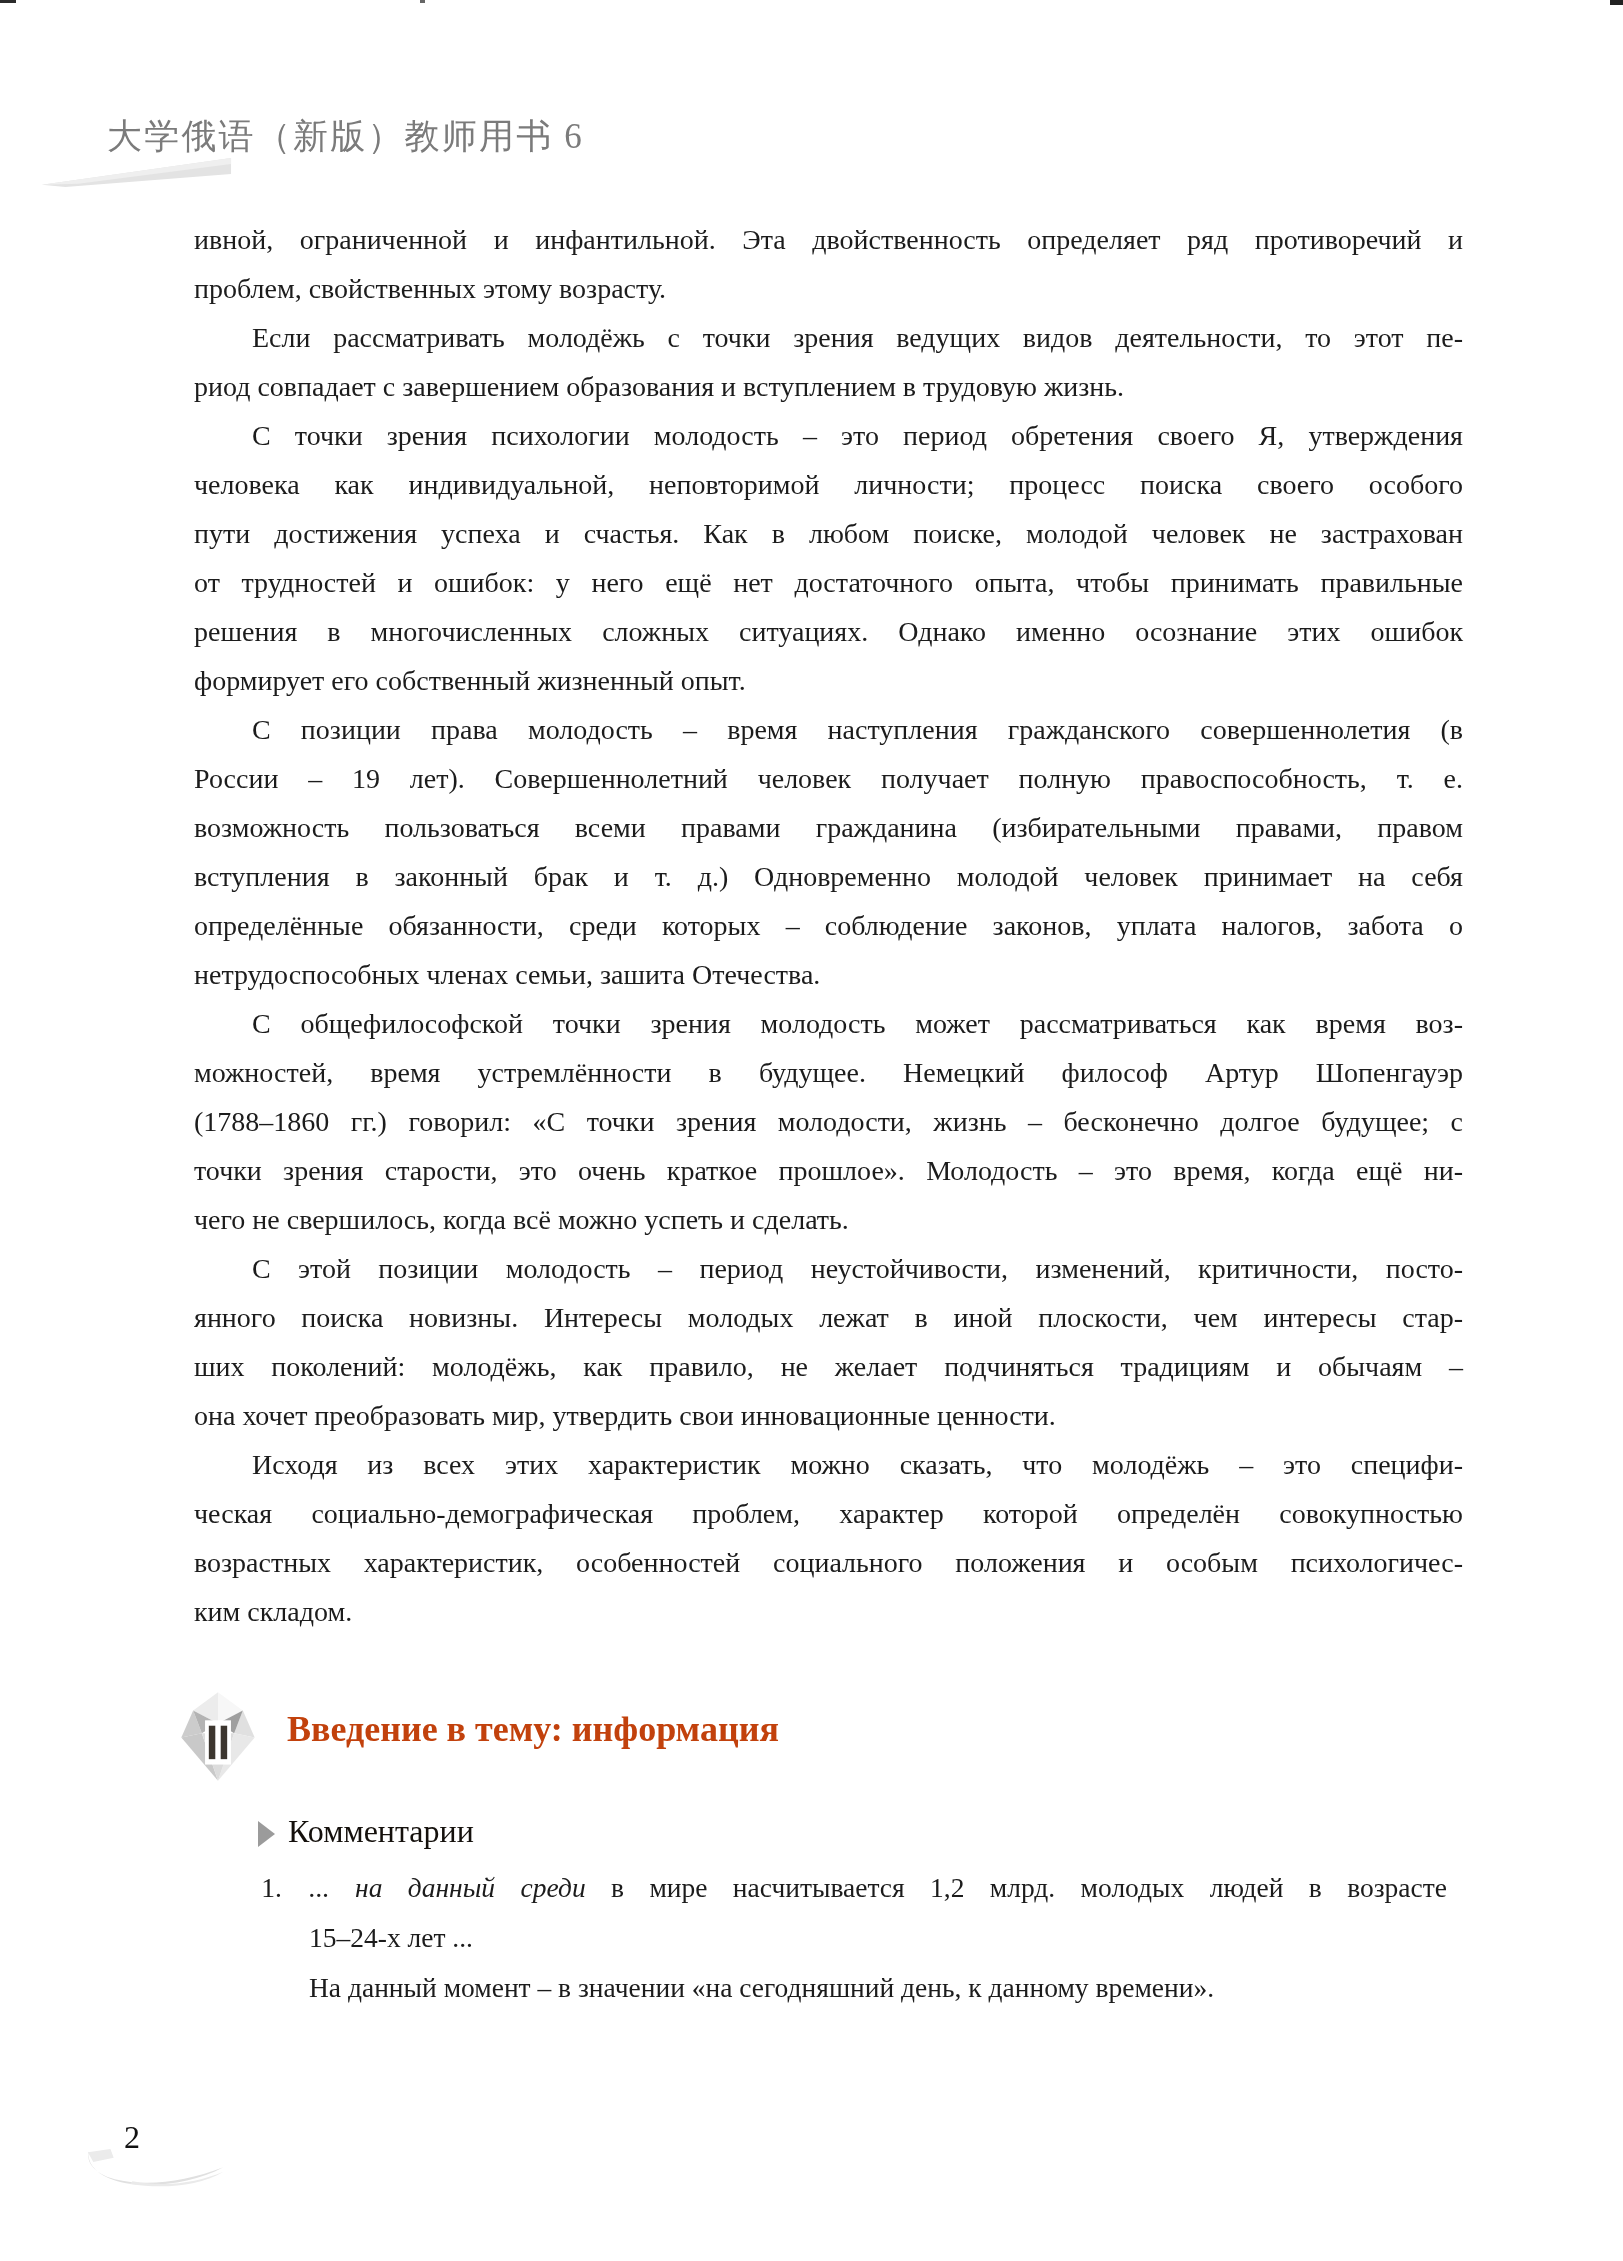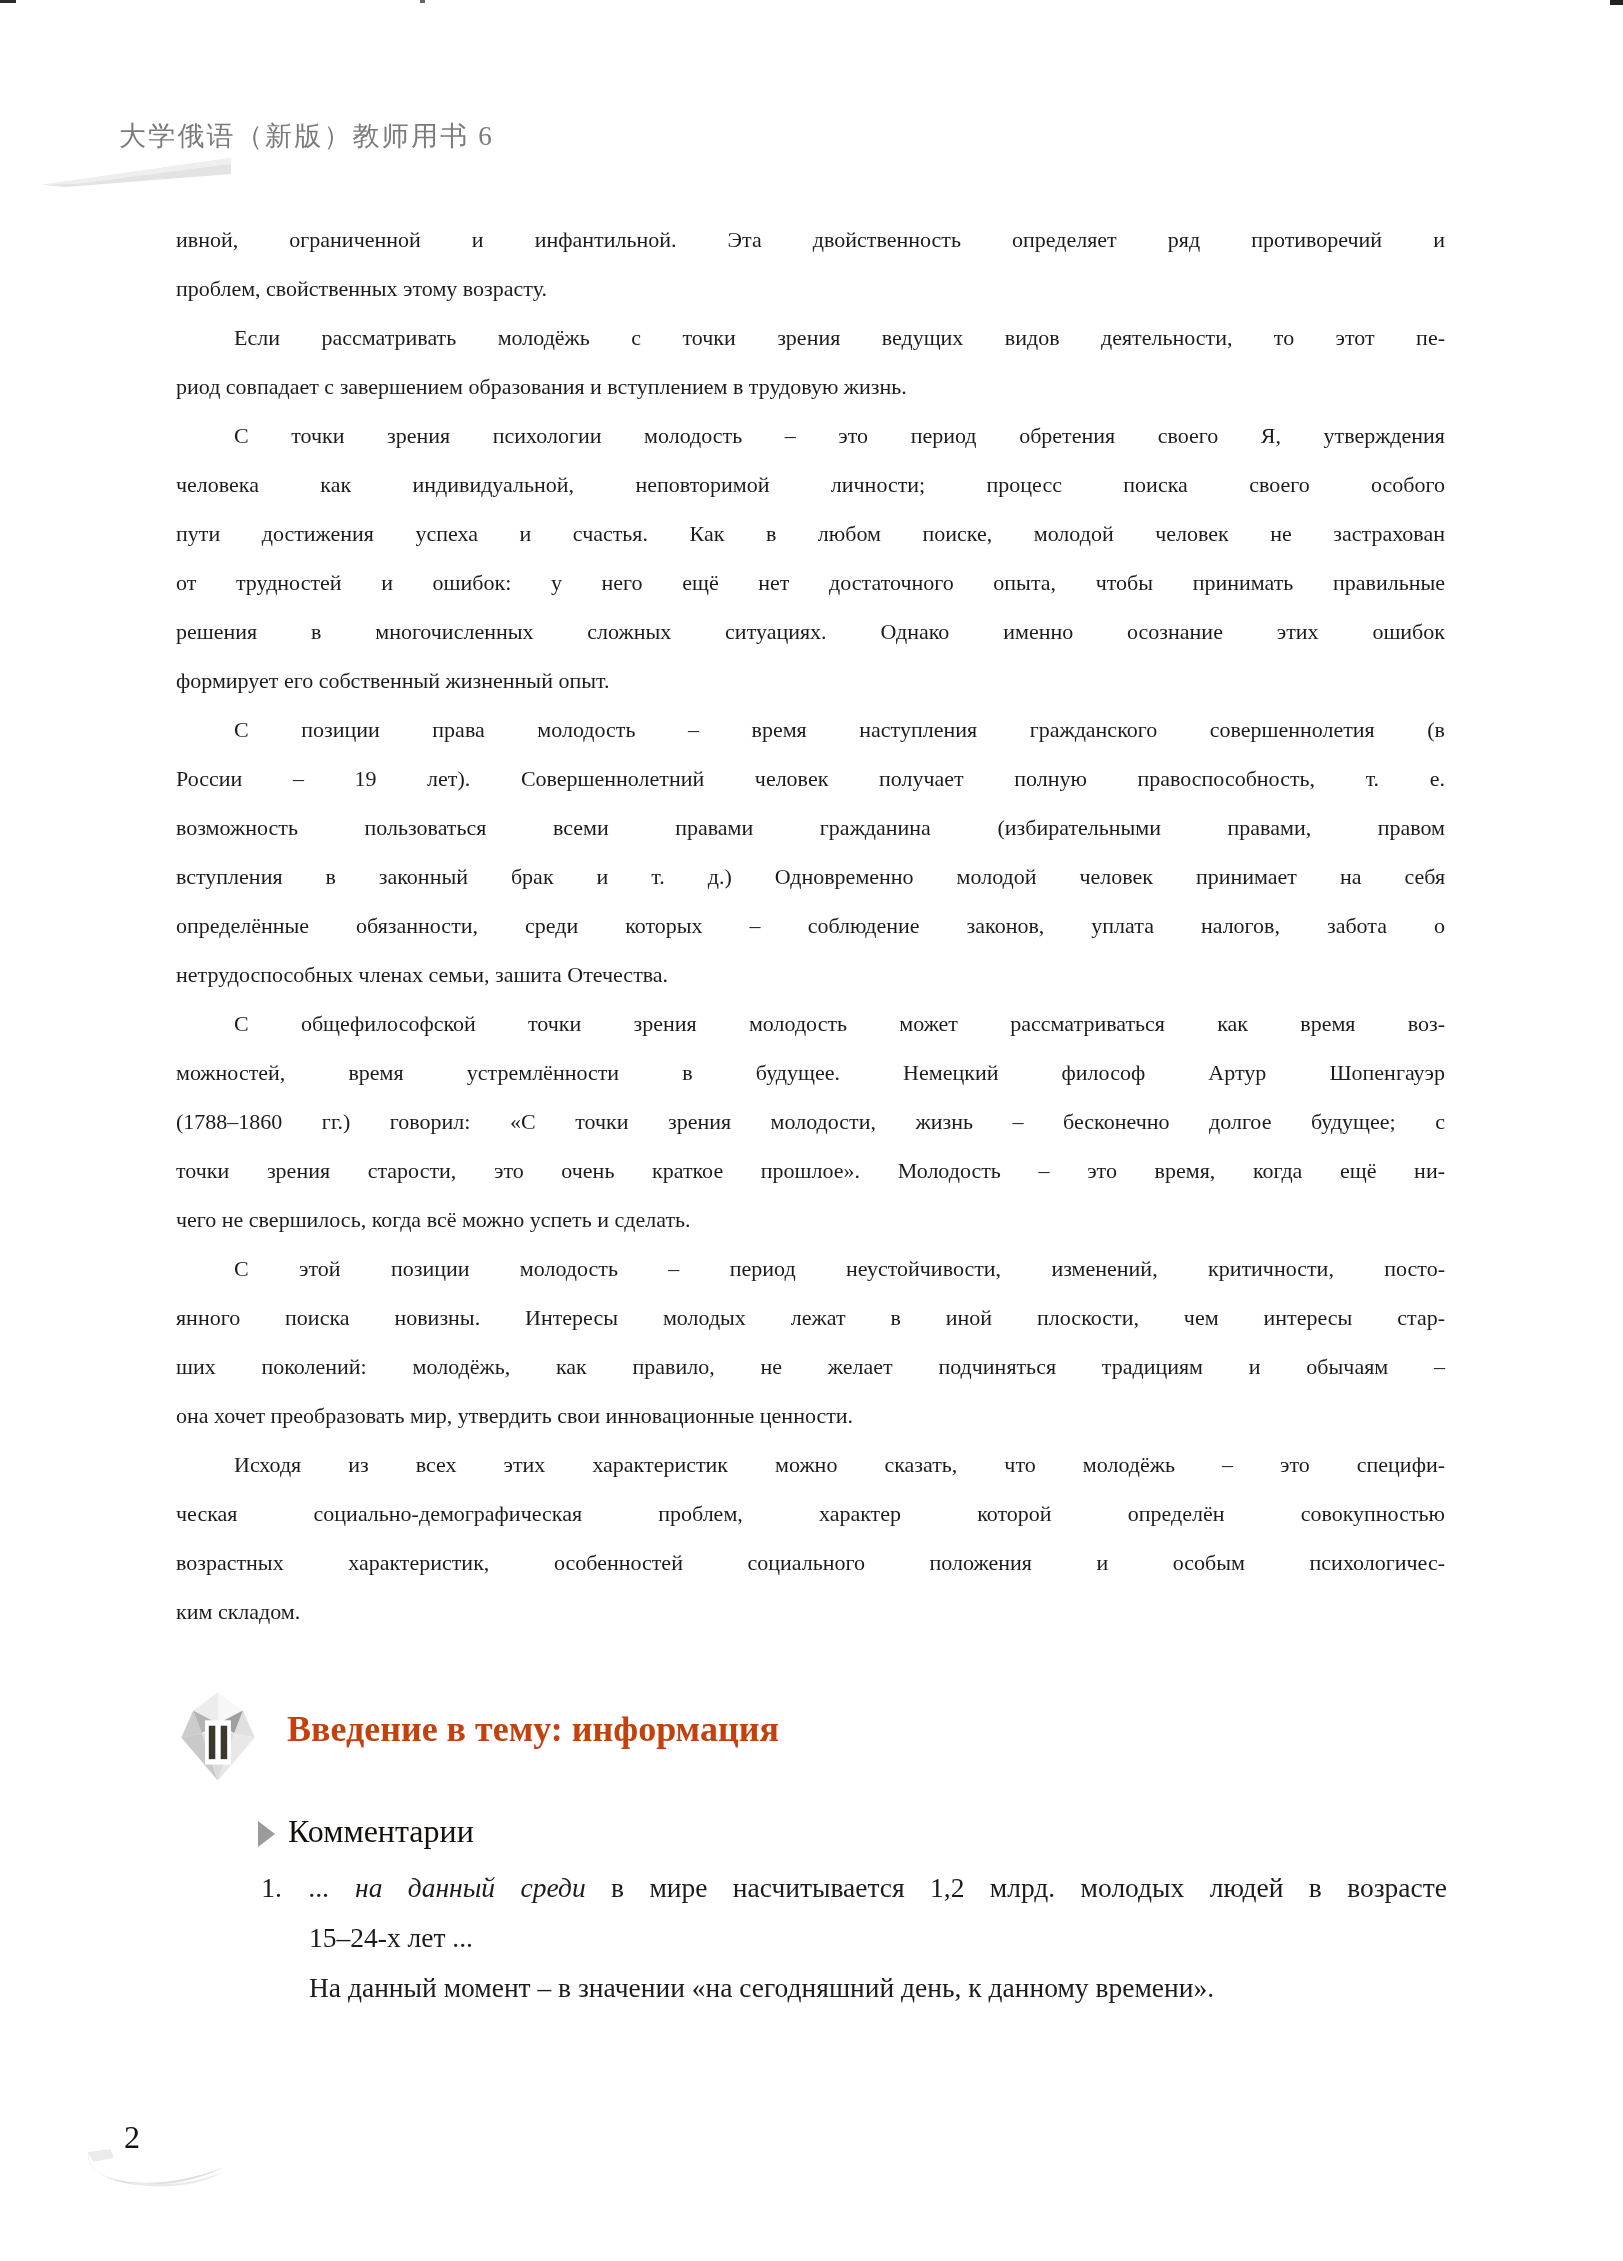--- a/index.html
+++ b/index.html
@@ -6,29 +6,29 @@
   .page {
     position:relative; width:1624px; height:2261px; background:#ffffff;
     font-family:"Liberation Serif", serif; color:#1c1c1c; overflow:hidden;
   }
   .scan-mark { position:absolute; background:#2b2b2b; }
   .scan-mark.m1 { left:0; top:0; width:16px; height:3.2px; }
   .scan-mark.m2 { left:420px; top:0; width:5.4px; height:2.7px; background:#666; }
   .scan-mark.m3 { left:1610px; top:0; width:14px; height:5.4px; background:#222; }
 
   .header-title {
-    position:absolute; left:119px; top:119px;
-    font-size:27px; line-height:35px; color:#7b7b7b; letter-spacing:2.2px;
+    position:absolute; left:107px; top:119px;
+    font-size:35px; line-height:35px; color:#7b7b7b; letter-spacing:2.2px;
     font-family:"Liberation Serif", serif; white-space:nowrap;
   }
   .header-swoosh { position:absolute; left:40px; top:157px; }
 
   .body-text {
-    position:absolute; left:176px; top:215px; width:1269px;
-    font-size:22px; line-height:49px;
+    position:absolute; left:194px; top:215px; width:1269px;
+    font-size:28px; line-height:49px;
   }
   .line { text-align:justify; text-align-last:justify; white-space:nowrap; height:49px; }
   .line.end { text-align:center; text-align-last:left; }
   .line.indent { text-indent:58px; }
 
   .section-head-icon { position:absolute; left:177px; top:1690px; }
   .section-title {
     position:absolute; left:287px; top:1708px;
     font-size:36px; font-weight:bold; color:#c2410c; white-space:nowrap;
   }

